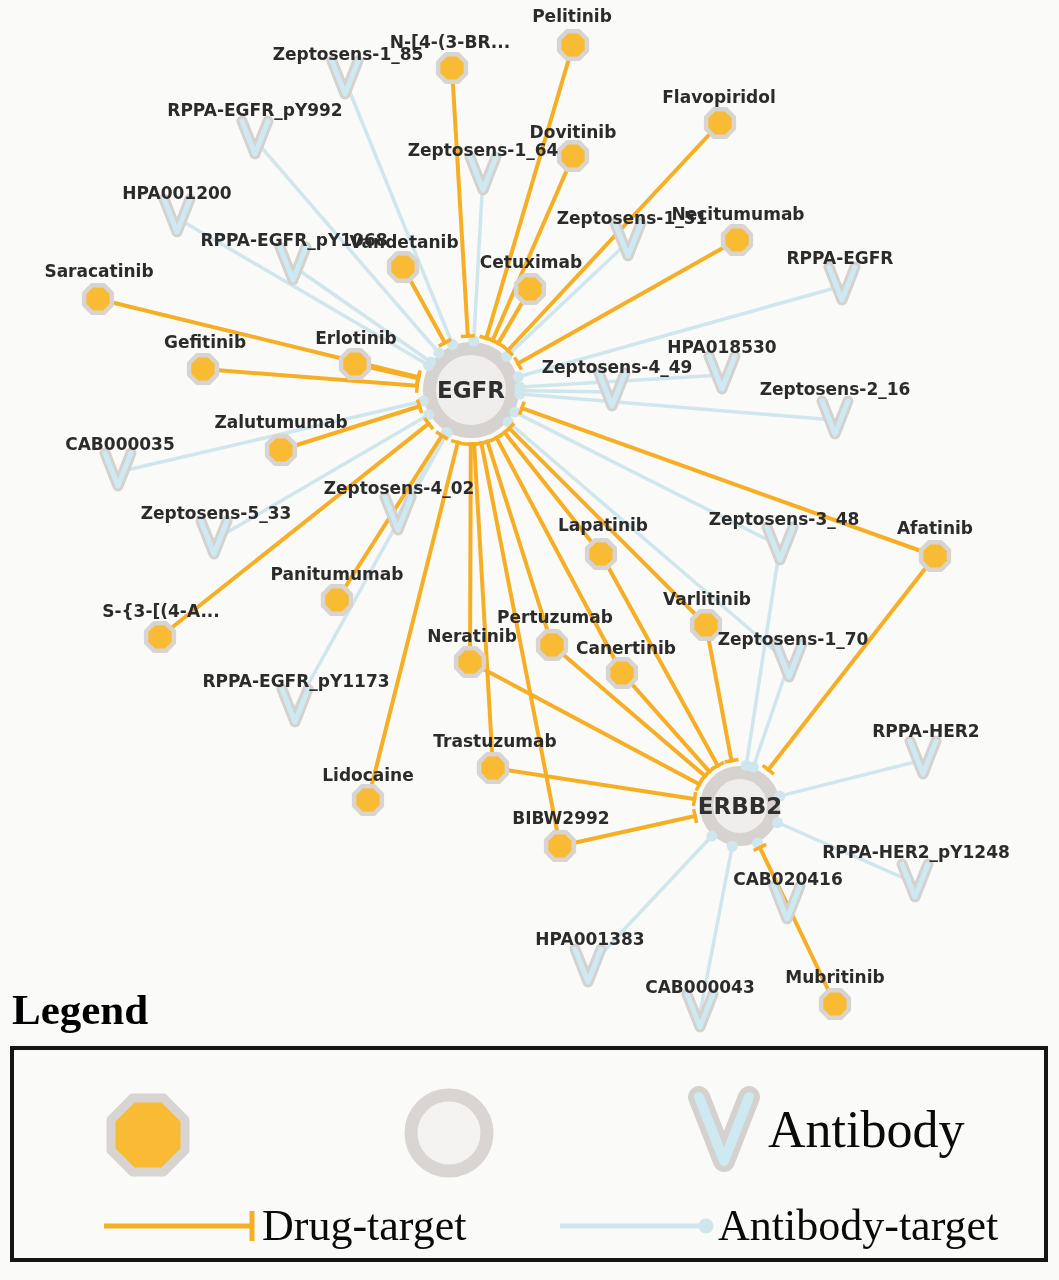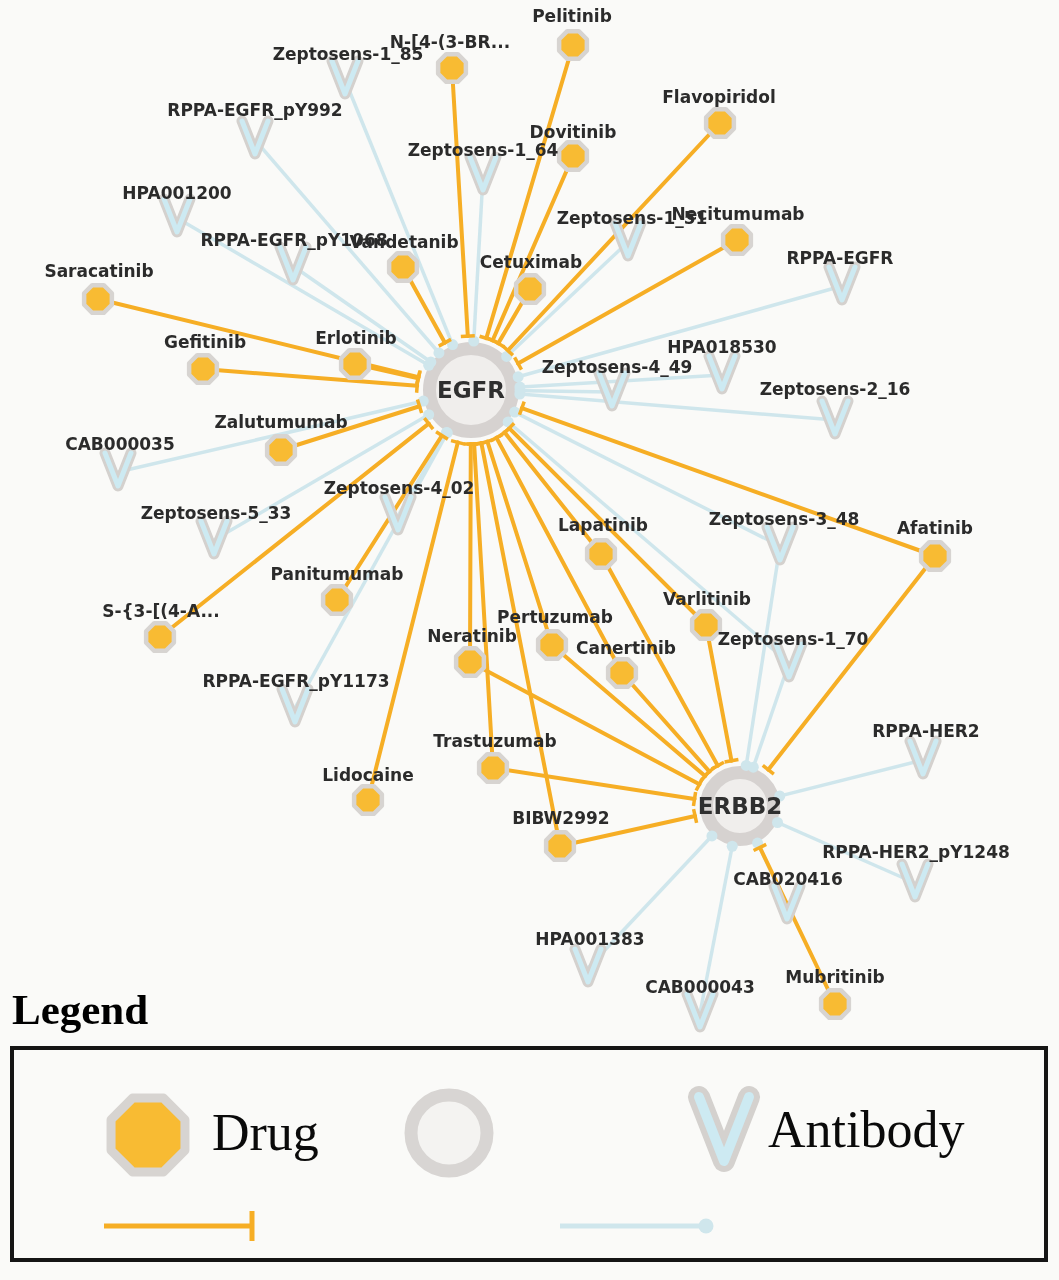--- a/index.html
+++ b/index.html
@@ -258,36 +258,37 @@
       </g>
     </svg>
 
   <div class="legend-title">Legend</div>
 
   <div class="legend-box">
 
     <svg class="sw" style="left:87px;top:38px" width="94" height="94" viewBox="-47 -47 94 94">
       <polygon points="36.95,15.31 15.31,36.95 -15.31,36.95 -36.95,15.31 -36.95,-15.31 -15.31,-36.95 15.31,-36.95 36.95,-15.31" fill="#F8BB33" stroke="#D7D4D1" stroke-width="9" stroke-linejoin="round"></polygon>
     </svg>
-    <div class="ltext big" style="left:198px;top:57px">Drug</div>
 
     <svg class="sw" style="left:389px;top:37px" width="92" height="92" viewBox="-46 -46 92 92">
       <circle cx="0" cy="0" r="38" fill="#F4F3F1" stroke="#D8D5D3" stroke-width="13"></circle>
     </svg>
 
     <svg class="sw" style="left:669px;top:28px" width="82" height="106" viewBox="-41 -53 82 106">
       <path d="M -25 -34 L 0 30 L 25 -34" fill="none" stroke="#D4D1CE" stroke-width="22" stroke-linecap="round" stroke-linejoin="round"></path>
       <path d="M -25 -34 L 0 30 L 25 -34" fill="none" stroke="#CDEAF2" stroke-width="10" stroke-linecap="round" stroke-linejoin="round"></path>
     </svg>
     <div class="ltext big" style="left:754px;top:54px">Antibody</div>
 
     <svg class="sw" style="left:86px;top:156px" width="170" height="40" viewBox="0 0 170 40">
       <line x1="4" y1="20" x2="152" y2="20" stroke="#F6AE25" stroke-width="5"></line>
       <line x1="152" y1="5" x2="152" y2="35" stroke="#F6AE25" stroke-width="5"></line>
     </svg>
+    <div class="ltext mid" style="left:248px;top:154px">Drug-target</div>
 
     <svg class="sw" style="left:542px;top:156px" width="170" height="40" viewBox="0 0 170 40">
       <line x1="4" y1="20" x2="148" y2="20" stroke="#CFE6EC" stroke-width="5"></line>
       <circle cx="150" cy="20" r="7.5" fill="#CFE6EC"></circle>
     </svg>
+    <div class="ltext mid" style="left:704px;top:154px">Antibody-target</div>
 
   </div>
 </div>
 
 </body></html>

